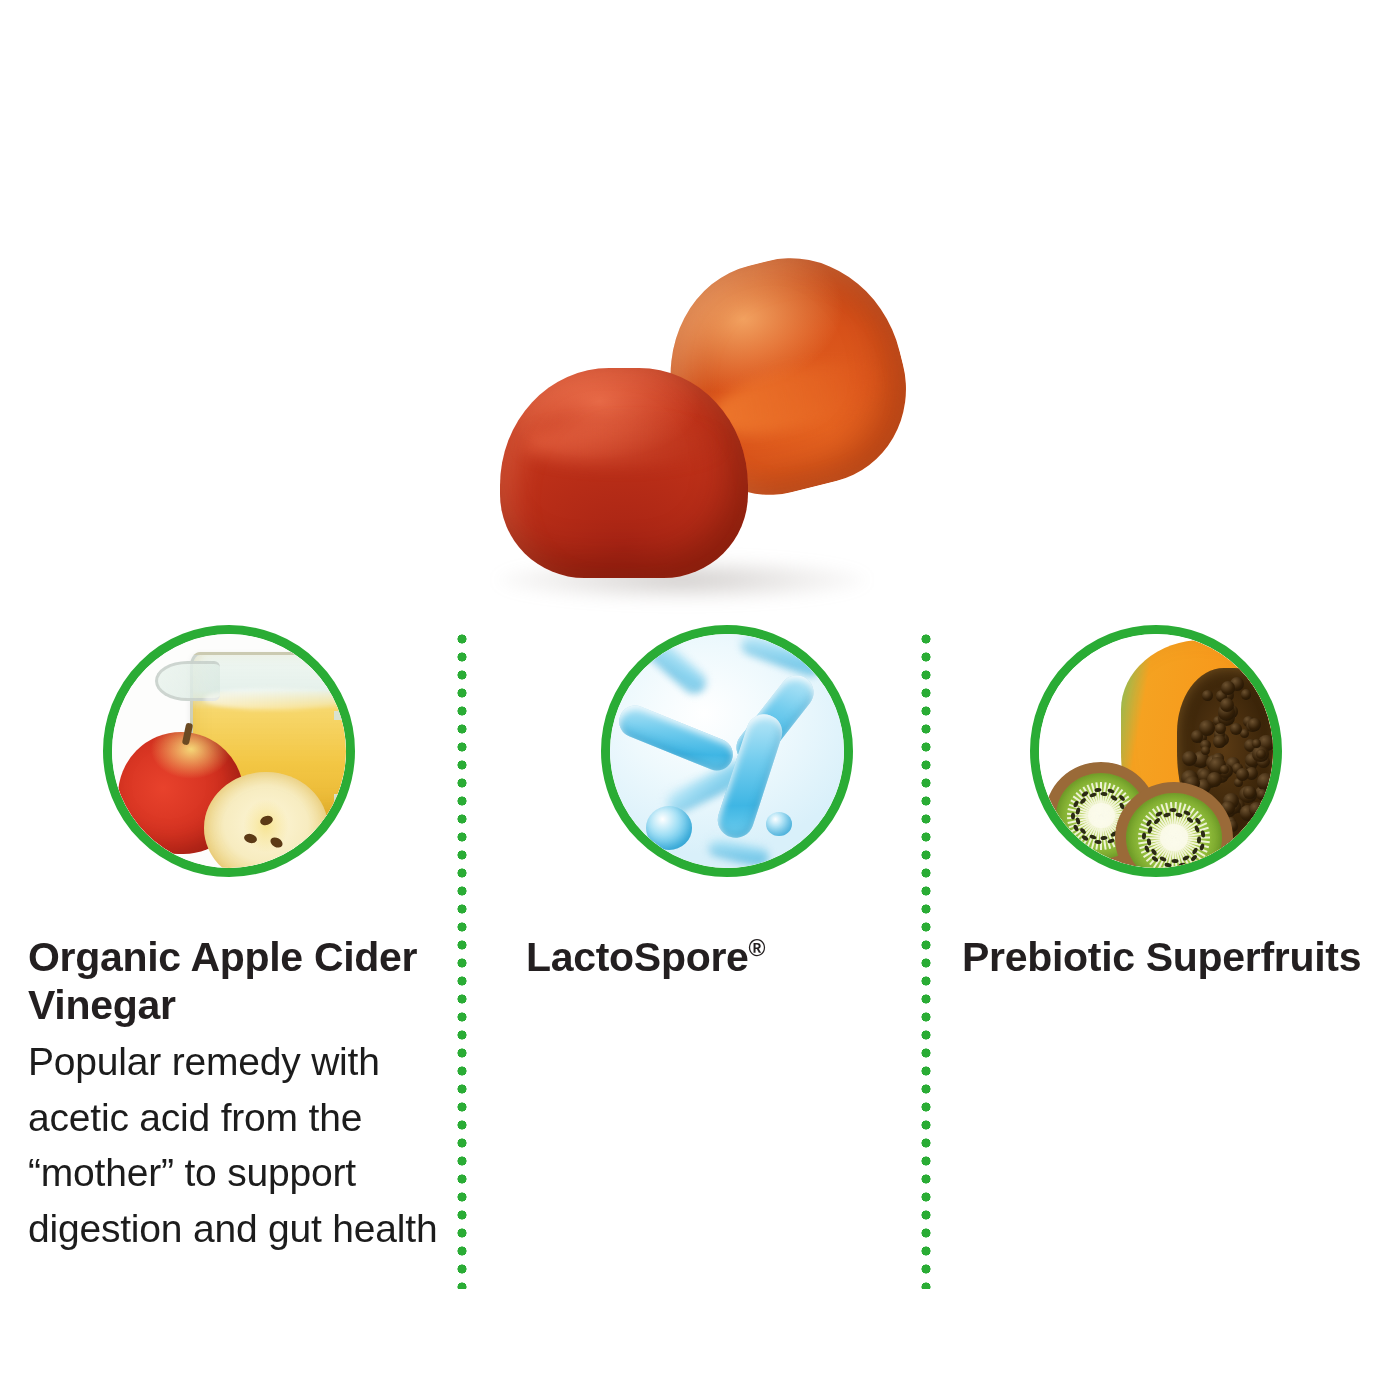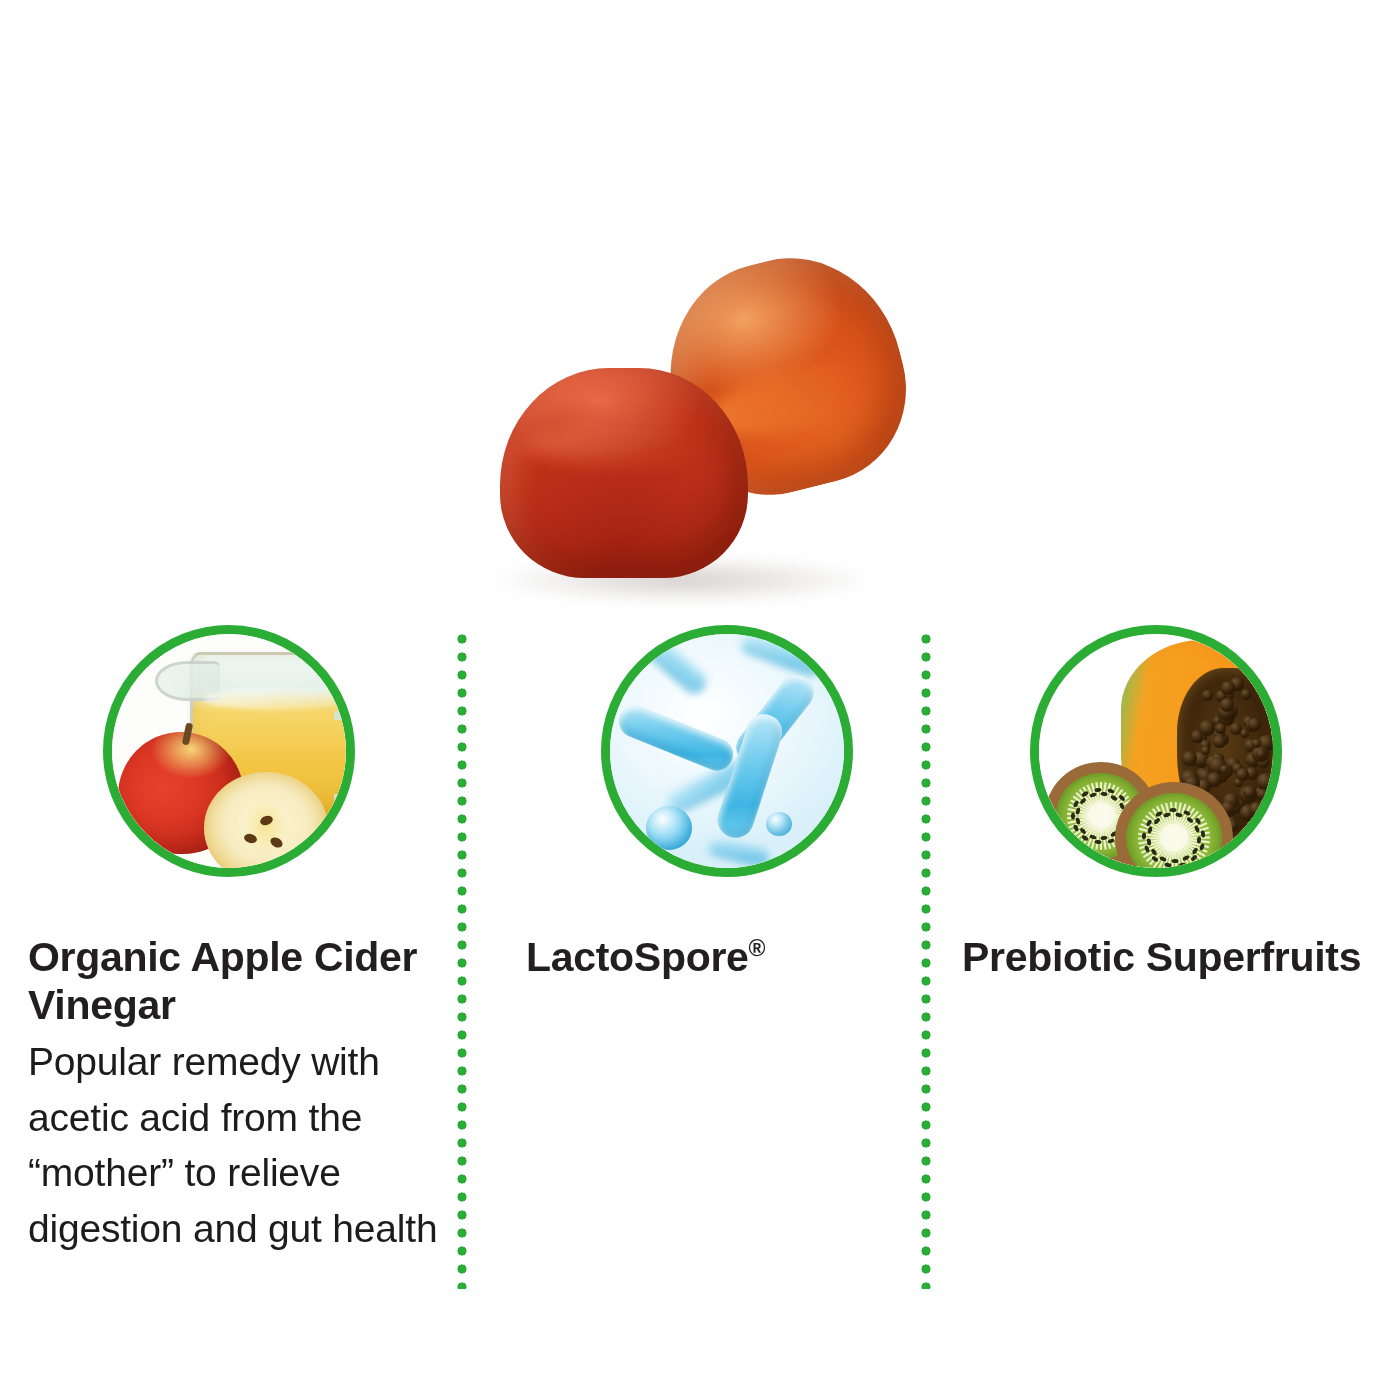--- a/index.html
+++ b/index.html
@@ -365,21 +365,21 @@
         <div class="acv-apple"></div>
         <div class="acv-half">
           <div class="acv-core"></div>
           <div class="acv-seed acv-s1"></div>
           <div class="acv-seed acv-s2"></div>
           <div class="acv-seed acv-s3"></div>
         </div>
       </div>
     </div>
     <div class="col-head">Organic Apple Cider Vinegar</div>
-    <div class="col-body">Popular remedy with acetic acid from the “mother” to relieve digestion and gut health</div>
+    <div class="col-body">Popular remedy with acetic acid from the “mother” to support digestion and gut health</div>
   </div>
 
   <div class="col col-2">
     <div class="circle">
       <div class="circle-inner">
         <div class="bac-bg"></div>
         <div class="rod rod-d rod-blur"></div>
         <div class="rod rod-e rod-blur"></div>
         <div class="rod rod-f rod-blur"></div>
         <div class="rod rod-g rod-blur"></div>

